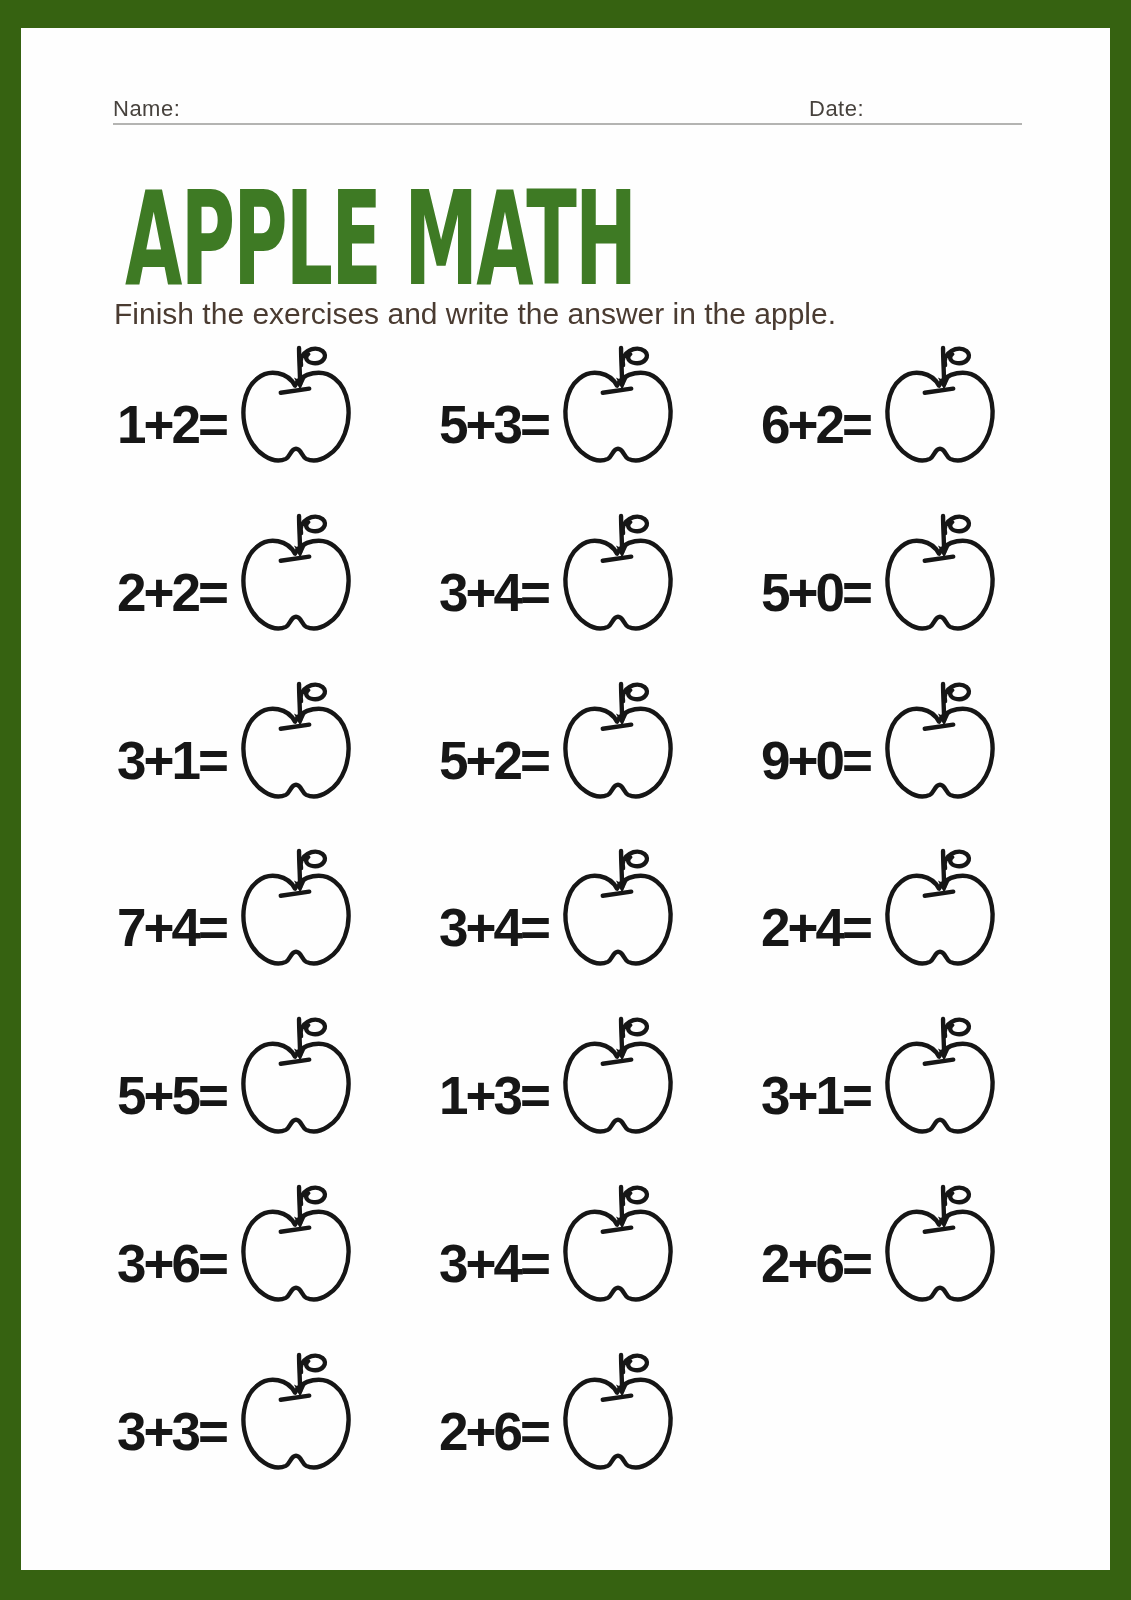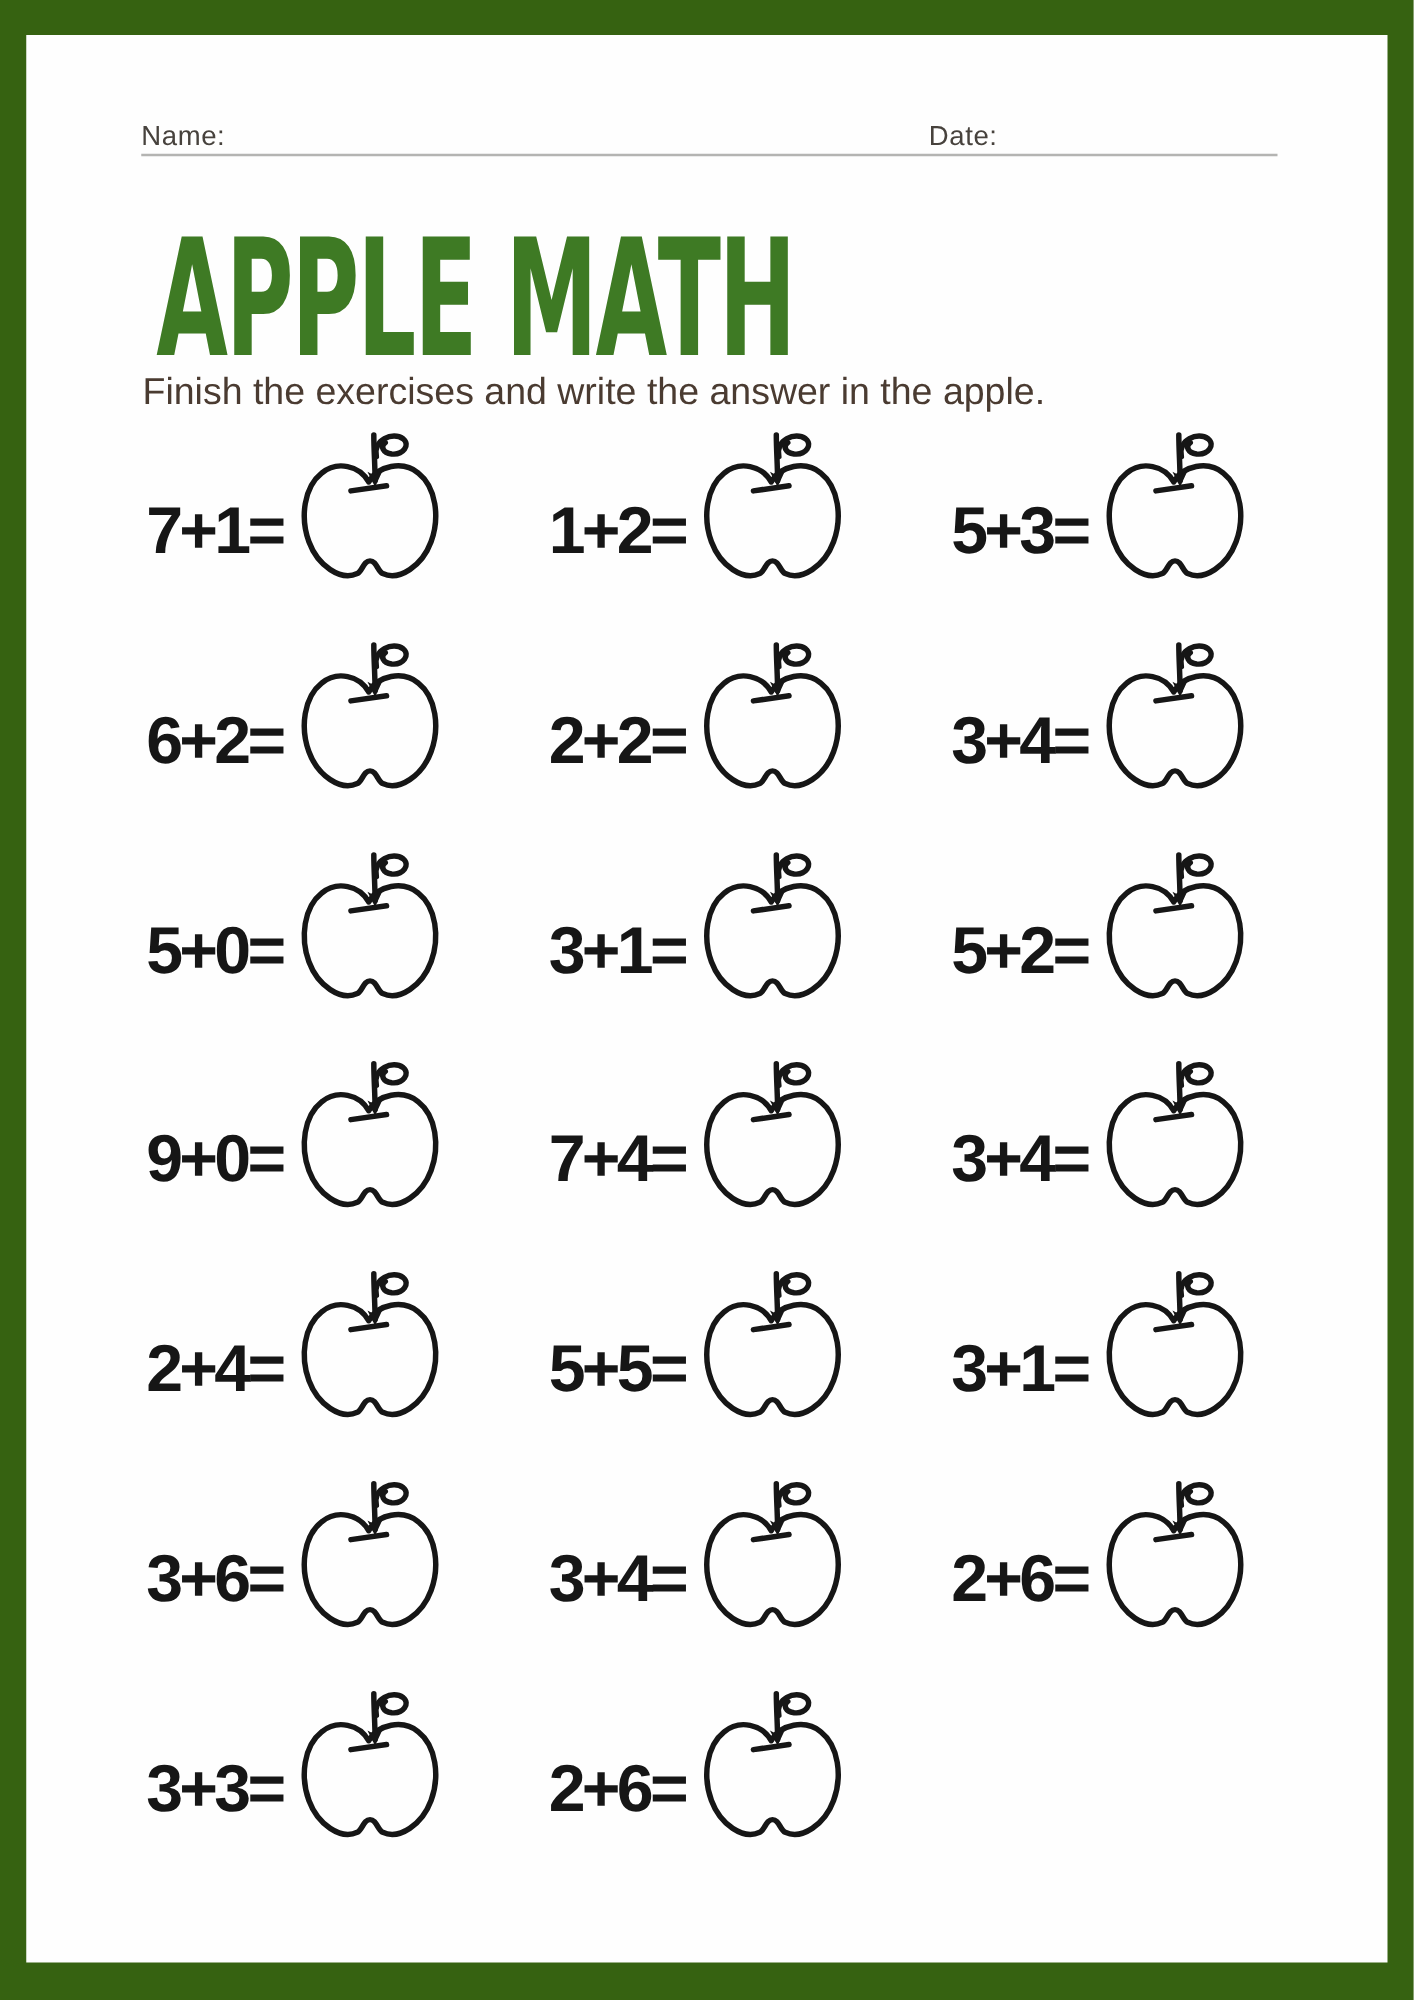--- a/index.html
+++ b/index.html
@@ -14,21 +14,21 @@
     overflow:hidden;
     font-family:"Liberation Sans", sans-serif;
   }
   
   .hdr-label{
     position:absolute;top:68px;
     font-size:22px;letter-spacing:.5px;
     color:var(--label,#47423d);
   }
   .hdr-name{left:92px;}
-  .hdr-date{left:722px;}
+  .hdr-date{left:788px;}
   .hdr-rule{
     position:absolute;left:92px;top:95px;width:909px;height:0;
     border-top:2px solid var(--rule,#b4b4b2);
   }
   
   .title{
     position:absolute;left:104px;top:146px;
     font-family:"DejaVu Sans", sans-serif;
     font-weight:700;
     font-size:130px;line-height:1;
@@ -82,30 +82,20 @@
 <div class="page">
 
   <span class="hdr-label hdr-name">Name:</span>
   <span class="hdr-label hdr-date">Date:</span>
   <div class="hdr-rule"></div>
 
   <div class="title">APPLE MATH</div>
   <div class="subtitle">Finish the exercises and write the answer in the apple.</div>
 
   <div class="grid">
-  <div class="cell">
-    <span class="eq">7+1=</span>
-    <svg class="apple" viewBox="0 0 112 128" aria-hidden="true">
-      <path class="stroke" d="M55,41 C48,28 30,24 18,34 C4,45 1,69 8,88 C15,107 33,119 46,113 C50,111 51,103 56,103 C61,103 62,111 66,113 C79,119 97,107 104,88 C111,69 108,45 94,34 C82,24 62,28 55,41 Z"></path>
-      <path class="stroke" d="M59,4 C59,16 60,28 60,40"></path>
-      <path class="fill" d="M54,33 L60,45 L66,32 L60,36 Z"></path>
-      <path class="stroke" d="M41,48 L69,44"></path>
-      <path class="stroke" d="M61,21 C58,8 74,1 82,7 C88,12 82,20 73,19 C66,18 64,13 68,10"></path>
-    </svg>
-  </div>
 
   <div class="cell">
     <span class="eq">1+2=</span>
     <svg class="apple" viewBox="0 0 112 128" aria-hidden="true">
       <path class="stroke" d="M55,41 C48,28 30,24 18,34 C4,45 1,69 8,88 C15,107 33,119 46,113 C50,111 51,103 56,103 C61,103 62,111 66,113 C79,119 97,107 104,88 C111,69 108,45 94,34 C82,24 62,28 55,41 Z"></path>
       <path class="stroke" d="M59,4 C59,16 60,28 60,40"></path>
       <path class="fill" d="M54,33 L60,45 L66,32 L60,36 Z"></path>
       <path class="stroke" d="M41,48 L69,44"></path>
       <path class="stroke" d="M61,21 C58,8 74,1 82,7 C88,12 82,20 73,19 C66,18 64,13 68,10"></path>
     </svg>
@@ -236,20 +226,30 @@
     <span class="eq">5+5=</span>
     <svg class="apple" viewBox="0 0 112 128" aria-hidden="true">
       <path class="stroke" d="M55,41 C48,28 30,24 18,34 C4,45 1,69 8,88 C15,107 33,119 46,113 C50,111 51,103 56,103 C61,103 62,111 66,113 C79,119 97,107 104,88 C111,69 108,45 94,34 C82,24 62,28 55,41 Z"></path>
       <path class="stroke" d="M59,4 C59,16 60,28 60,40"></path>
       <path class="fill" d="M54,33 L60,45 L66,32 L60,36 Z"></path>
       <path class="stroke" d="M41,48 L69,44"></path>
       <path class="stroke" d="M61,21 C58,8 74,1 82,7 C88,12 82,20 73,19 C66,18 64,13 68,10"></path>
     </svg>
   </div>
 
+  <div class="cell">
+    <span class="eq">1+3=</span>
+    <svg class="apple" viewBox="0 0 112 128" aria-hidden="true">
+      <path class="stroke" d="M55,41 C48,28 30,24 18,34 C4,45 1,69 8,88 C15,107 33,119 46,113 C50,111 51,103 56,103 C61,103 62,111 66,113 C79,119 97,107 104,88 C111,69 108,45 94,34 C82,24 62,28 55,41 Z"></path>
+      <path class="stroke" d="M59,4 C59,16 60,28 60,40"></path>
+      <path class="fill" d="M54,33 L60,45 L66,32 L60,36 Z"></path>
+      <path class="stroke" d="M41,48 L69,44"></path>
+      <path class="stroke" d="M61,21 C58,8 74,1 82,7 C88,12 82,20 73,19 C66,18 64,13 68,10"></path>
+    </svg>
+  </div>
 
   <div class="cell">
     <span class="eq">3+1=</span>
     <svg class="apple" viewBox="0 0 112 128" aria-hidden="true">
       <path class="stroke" d="M55,41 C48,28 30,24 18,34 C4,45 1,69 8,88 C15,107 33,119 46,113 C50,111 51,103 56,103 C61,103 62,111 66,113 C79,119 97,107 104,88 C111,69 108,45 94,34 C82,24 62,28 55,41 Z"></path>
       <path class="stroke" d="M59,4 C59,16 60,28 60,40"></path>
       <path class="fill" d="M54,33 L60,45 L66,32 L60,36 Z"></path>
       <path class="stroke" d="M41,48 L69,44"></path>
       <path class="stroke" d="M61,21 C58,8 74,1 82,7 C88,12 82,20 73,19 C66,18 64,13 68,10"></path>
     </svg>

